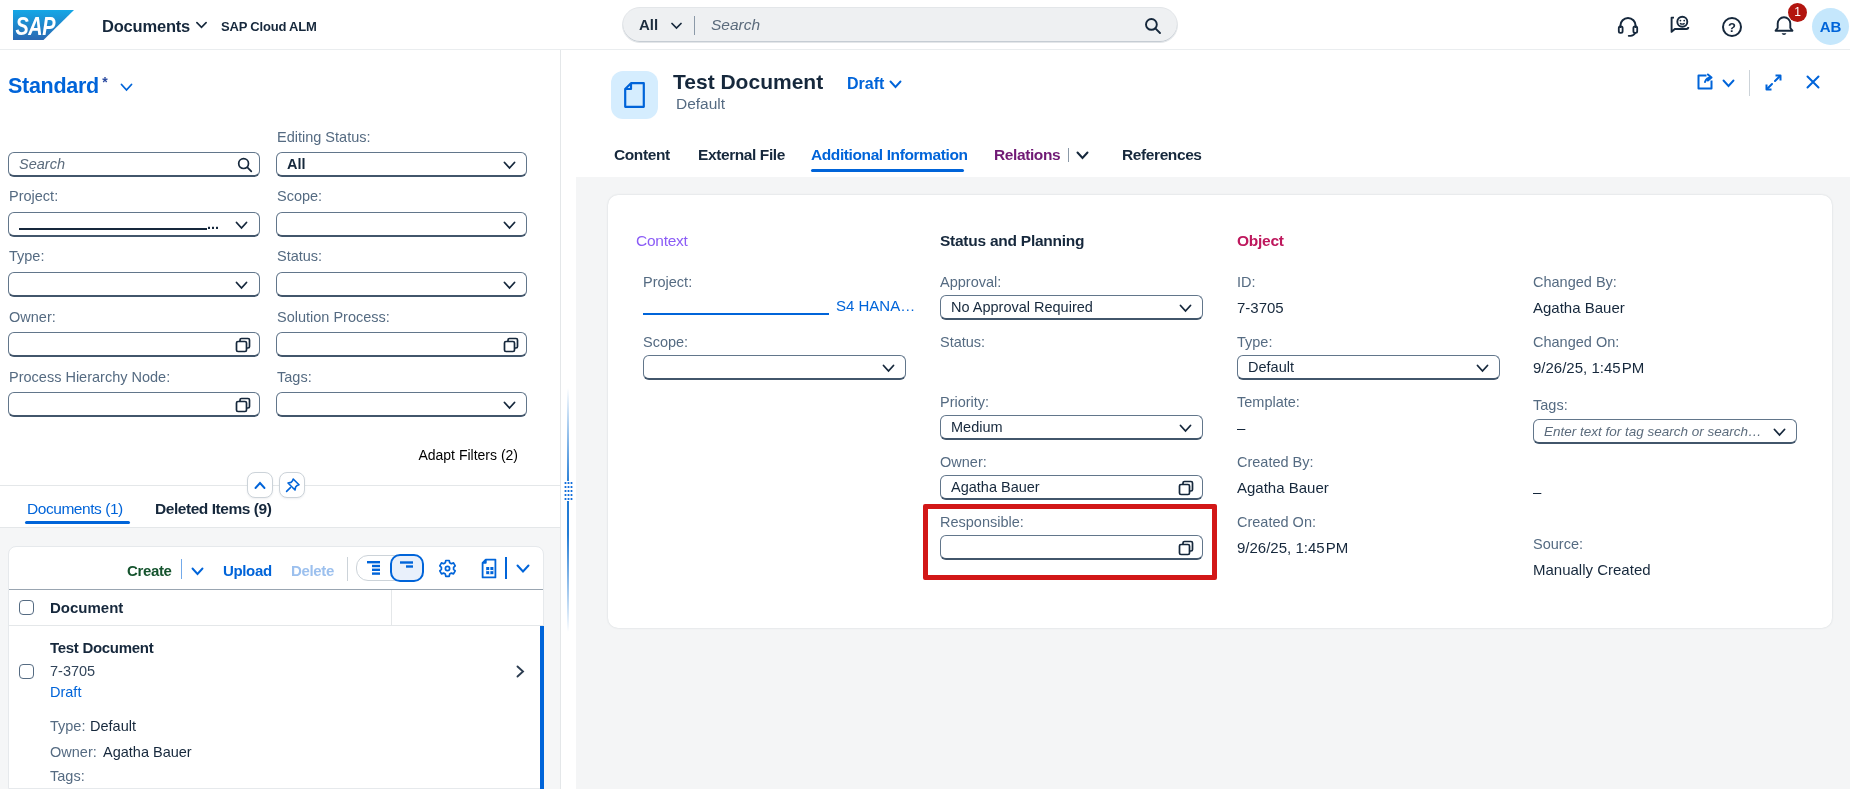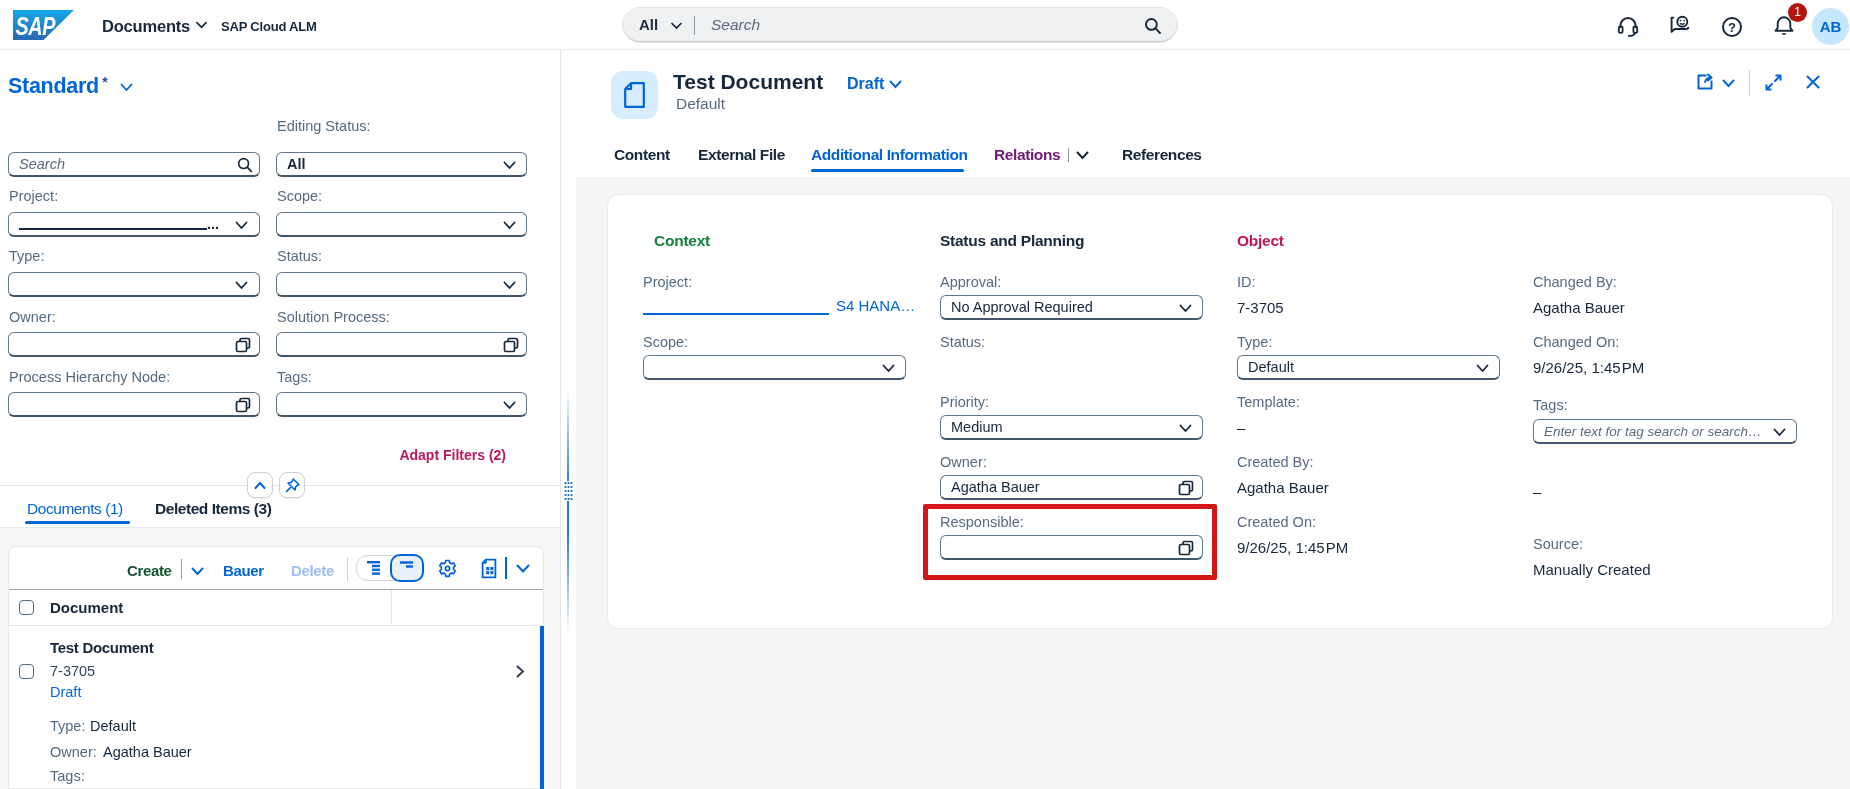--- a/index.html
+++ b/index.html
@@ -76,21 +76,21 @@
   <div class="ab" style="left:1812px;top:8px;width:37px;height:37px;border-radius:50%;background:#c5e7fc;color:#0064d9;font-size:15px;font-weight:700;text-align:center;line-height:37px">AB</div>
 </div>
 
 <div class="ab" id="leftpanel" style="left:0;top:50px;width:561px;height:739px;background:#fff;border-right:1px solid #e4e7e9">
 
   <div class="ab" style="left:8px;top:24px;font-size:21.5px;font-weight:700;color:#0064d9;letter-spacing:-.3px">Standard<span style="font-size:14px;vertical-align:6px;color:#2b4aa0">&nbsp;*</span></div>
   <svg class="ab" style="left:120px;top:33px" width="13" height="9" viewBox="0 0 13 9">
         <path d="M1.5 1.5 L6.5 7 L11.5 1.5" fill="none" stroke="#0064d9" stroke-width="1.8" stroke-linecap="round"></path>
       </svg>
 
-  <div class="lbl" style="left:277px;top:68px">Editing Status:</div>
+  <div class="lbl" style="left:277px;top:79px">Editing Status:</div>
   <div class="lbl" style="left:9px;top:138px">Project:</div>
   <div class="lbl" style="left:277px;top:138px">Scope:</div>
   <div class="lbl" style="left:9px;top:198px">Type:</div>
   <div class="lbl" style="left:277px;top:198px">Status:</div>
   <div class="lbl" style="left:9px;top:259px">Owner:</div>
   <div class="lbl" style="left:277px;top:259px">Solution Process:</div>
   <div class="lbl" style="left:9px;top:319px">Process Hierarchy Node:</div>
   <div class="lbl" style="left:277px;top:319px">Tags:</div>
 
   <div class="fld" style="left:8px;top:102px;width:252px">
@@ -149,49 +149,49 @@
           <rect x="1.5" y="4.5" width="10" height="10" rx="1.5" fill="none" stroke="#16283c" stroke-width="1.7"></rect>
           <path d="M5 4.5 v-1.5 a1.5 1.5 0 0 1 1.5 -1.5 h6.5 a1.5 1.5 0 0 1 1.5 1.5 v6.5 a1.5 1.5 0 0 1 -1.5 1.5 h-1.5" fill="none" stroke="#16283c" stroke-width="1.7"></path>
         </svg>
   </div>
   <div class="fld" style="left:276px;top:342px;width:251px">
     <svg class="ab" style="left:226px;top:8px" width="13" height="9" viewBox="0 0 13 9">
           <path d="M1.5 1.5 L6.5 7 L11.5 1.5" fill="none" stroke="#16283c" stroke-width="1.8" stroke-linecap="round"></path>
         </svg>
   </div>
 
-  <div class="ab" style="right:54px;top:397px;font-size:14px;font-weight:700;color:#be185d">Adapt Filters (2)</div>
+  <div class="ab" style="right:42px;top:397px;font-size:14px;font-weight:400;color:#000000">Adapt Filters (2)</div>
 
   <div class="ab" style="left:0;top:435px;width:561px;height:1px;background:#e4e7e9"></div>
   <div class="ab" style="left:247px;top:422px;width:26px;height:26px;background:#fff;border:1px solid #ccd3d9;border-radius:8px;box-shadow:0 1px 2px rgba(34,54,73,.08)">
     <svg class="ab" style="left:6px;top:8px" width="12" height="9" viewBox="0 0 12 9">
           <path d="M1.5 7 L6 2 L10.5 7" fill="none" stroke="#0064d9" stroke-width="1.9" stroke-linecap="round"></path>
         </svg>
   </div>
   <div class="ab" style="left:279px;top:422px;width:26px;height:26px;background:#fff;border:1px solid #ccd3d9;border-radius:8px;box-shadow:0 1px 2px rgba(34,54,73,.08)">
     <svg class="ab" style="left:4px;top:4px" width="17" height="17" viewBox="0 0 17 17">
       <path d="M9.2 2 L15 7.8 L13 8.6 L11.6 10 L11 13 L4 6 L7 5.4 L8.4 4 Z" fill="none" stroke="#0064d9" stroke-width="1.6" stroke-linejoin="round"></path>
       <line x1="6.4" y1="10.6" x2="2.6" y2="14.4" stroke="#0064d9" stroke-width="1.6" stroke-linecap="round"></line>
     </svg>
   </div>
 
   <div class="ab" style="left:27px;top:450px;font-size:15.5px;font-weight:400;color:#0064d9;letter-spacing:-.45px">Documents (1)</div>
   <div class="ab" style="left:25px;top:471px;width:105px;height:3px;background:#0064d9;border-radius:2px"></div>
-  <div class="ab" style="left:155px;top:450px;font-size:15.5px;font-weight:700;color:#16283c;letter-spacing:-.45px">Deleted Items (3)</div>
+  <div class="ab" style="left:155px;top:450px;font-size:15.5px;font-weight:700;color:#16283c;letter-spacing:-.45px">Deleted Items (9)</div>
   <div class="ab" style="left:0;top:477px;width:561px;height:1px;background:#e4e7e9"></div>
 
   <div class="ab" style="left:0;top:478px;width:560px;height:261px;background:#f5f6f7"></div>
   <div class="ab" style="left:8px;top:496px;width:536px;height:243px;background:#fff;border:1px solid #e6e9ec;border-radius:8px 8px 0 0">
 
     <div class="ab" style="left:118px;top:15px;font-size:15px;font-weight:600;color:#14532d;letter-spacing:-.35px">Create</div>
     <div class="ab" style="left:172px;top:12px;width:1px;height:20px;background:#0064d9;opacity:.55"></div>
     <svg class="ab" style="left:182px;top:20px" width="13" height="9" viewBox="0 0 13 9">
           <path d="M1.5 1.5 L6.5 7 L11.5 1.5" fill="none" stroke="#0064d9" stroke-width="1.9" stroke-linecap="round"></path>
         </svg>
-    <div class="ab" style="left:214px;top:15px;font-size:15px;font-weight:600;color:#0064d9;letter-spacing:-.35px">Bauer</div>
+    <div class="ab" style="left:214px;top:15px;font-size:15px;font-weight:600;color:#0064d9;letter-spacing:-.35px">Upload</div>
     <div class="ab" style="left:282px;top:15px;font-size:15px;font-weight:600;color:#9cc0ee;letter-spacing:-.35px">Delete</div>
     <div class="ab" style="left:338px;top:10px;width:1px;height:24px;background:#ccd3d9"></div>
 
     <div class="ab" style="left:347px;top:8px;width:66px;height:26px;border:1px solid #ccd3d9;border-radius:12px;background:#fff"></div>
     <div class="ab" style="left:381px;top:7px;width:34px;height:28px;border:2px solid #0064d9;border-radius:10px;background:#e9f0fb"></div>
     <svg class="ab" style="left:357px;top:13px" width="15" height="15" viewBox="0 0 15 15">
       <line x1="1" y1="2.2" x2="14" y2="2.2" stroke="#0064d9" stroke-width="2.4"></line>
       <line x1="6" y1="6" x2="14" y2="6" stroke="#0064d9" stroke-width="2.4"></line>
       <line x1="6" y1="9.8" x2="14" y2="9.8" stroke="#0064d9" stroke-width="2.4"></line>
       <line x1="6" y1="13.6" x2="14" y2="13.6" stroke="#0064d9" stroke-width="2.4"></line>
@@ -302,21 +302,21 @@
   <div class="ab" style="left:235px;top:119px;width:153px;height:3px;background:#0064d9;border-radius:2px"></div>
   <div class="ab" style="left:418px;top:96px;font-size:15.5px;font-weight:600;color:#701a75;letter-spacing:-.4px">Relations</div>
   <div class="ab" style="left:492px;top:98px;width:1px;height:14px;background:#8b99a8"></div>
   <svg class="ab" style="left:500px;top:101px" width="13" height="9" viewBox="0 0 13 9">
         <path d="M1.5 1.5 L6.5 7 L11.5 1.5" fill="none" stroke="#16283c" stroke-width="2" stroke-linecap="round"></path>
       </svg>
   <div class="ab" style="left:546px;top:96px;font-size:15.5px;font-weight:600;color:#16283c;letter-spacing:-.4px">References</div>
 
   <div class="ab" style="left:32px;top:145px;width:1224px;height:433px;background:#fff;border-radius:10px;box-shadow:0 0 2px rgba(34,54,73,.18)">
 
-    <div class="ab" style="left:46px;top:37px;font-size:15.5px;font-weight:700;color:#15803d;letter-spacing:-.25px">Context</div>
+    <div class="ab" style="left:28px;top:37px;font-size:15.5px;font-weight:400;color:#8b5cf6;letter-spacing:-.25px">Context</div>
     <div class="ab" style="left:332px;top:37px;font-size:15.5px;font-weight:700;color:#16283c;letter-spacing:-.25px">Status and Planning</div>
     <div class="ab" style="left:629px;top:37px;font-size:15.5px;font-weight:700;color:#be185d;letter-spacing:-.25px">Object</div>
 
     <div class="lbl" style="left:35px;top:79px">Project:</div>
     <div class="ab" style="left:35px;top:118px;width:186px;border-top:2px solid #0064d9"></div>
     <div class="ab" style="left:228px;top:102px;font-size:15px;color:#0064d9">S4 HANA…</div>
     <div class="lbl" style="left:35px;top:139px">Scope:</div>
     <div class="fld" style="left:35px;top:160px;width:263px">
       <svg class="ab" style="left:238px;top:8px" width="13" height="9" viewBox="0 0 13 9">
             <path d="M1.5 1.5 L6.5 7 L11.5 1.5" fill="none" stroke="#16283c" stroke-width="1.8" stroke-linecap="round"></path>

